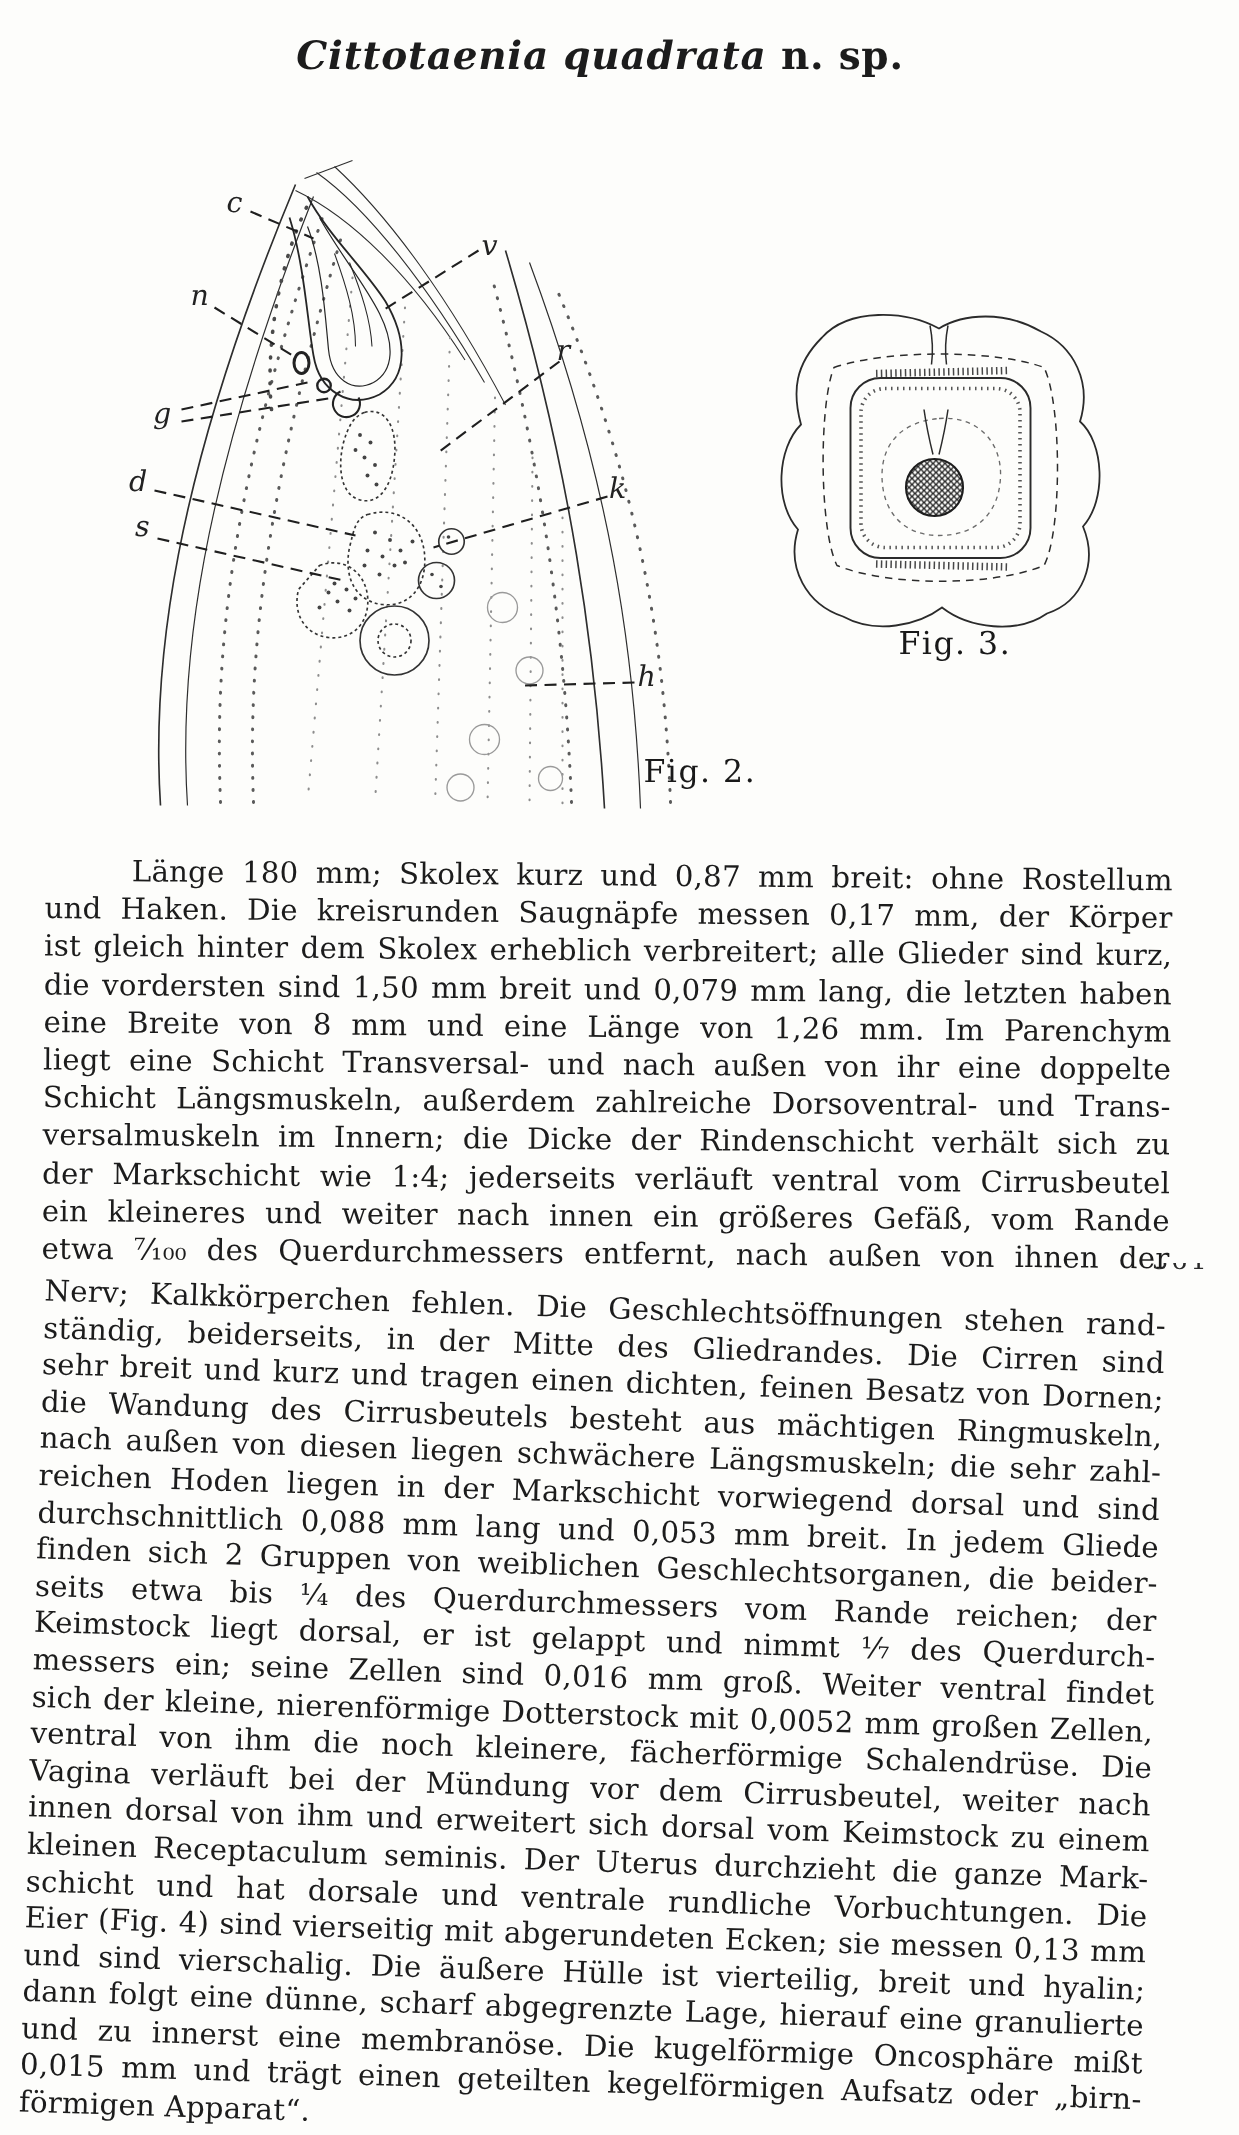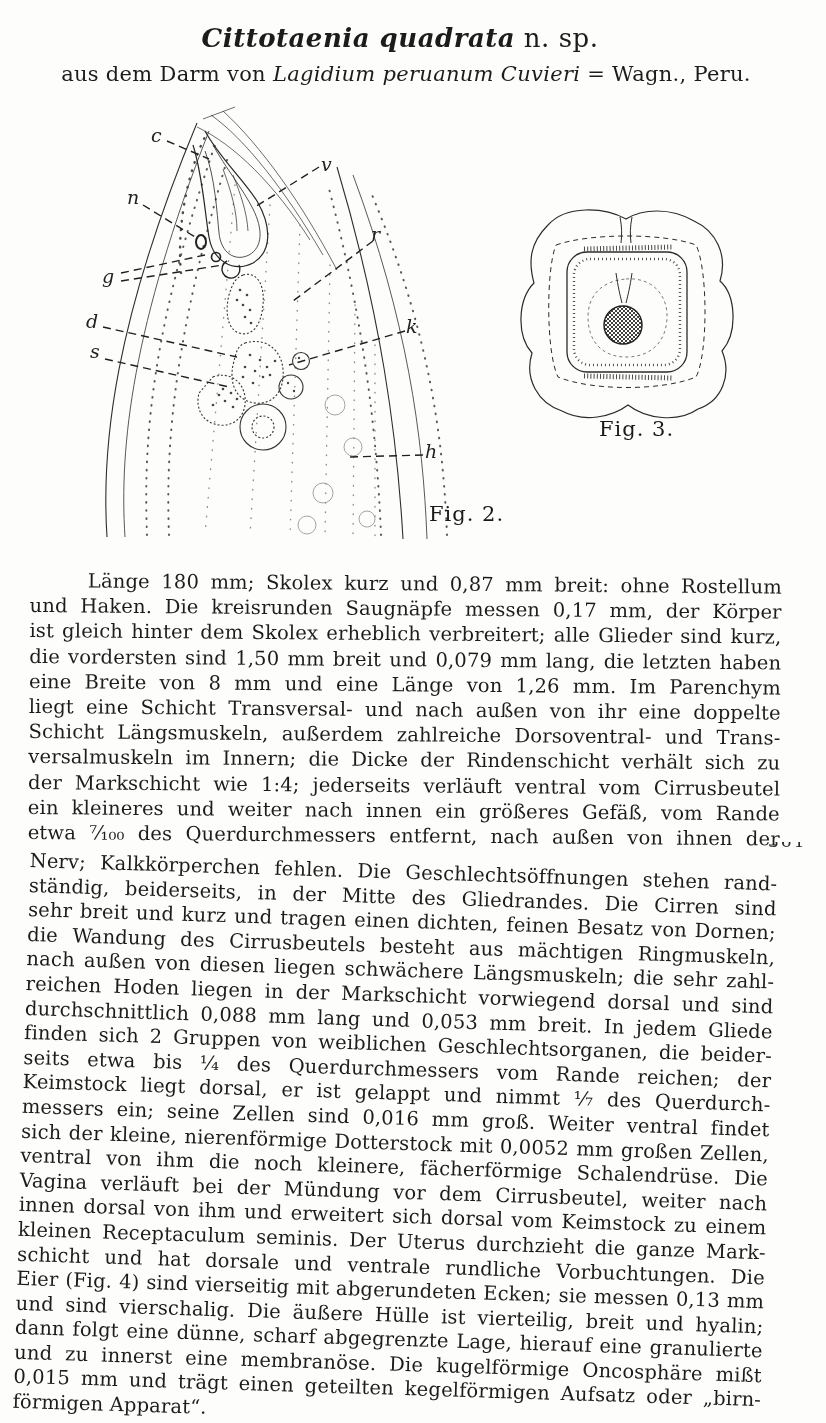--- a/index.html
+++ b/index.html
@@ -2,21 +2,21 @@
 <html><head>
 <meta charset="utf-8">
 <style>
   html,body{margin:0;padding:0;background:#fcfcfa;}
   #page{position:relative;width:826px;height:1423px;background:#fdfdfb;overflow:hidden;
         font-family:"DejaVu Serif", serif;color:#1c1c1c;}
   
   .hdr-title{position:absolute;left:0;top:6px;width:800px;text-align:center;
              font-size:26px;font-weight:bold;letter-spacing:.5px;}
   .hdr-title .sp{font-style:italic;}
-  .hdr-title .suffix{font-style:normal;font-weight:normal;}
+  .hdr-title .suffix{font-style:normal;font-weight:bold;}
   .figrange{position:absolute;left:0;top:41px;width:800px;text-align:center;font-size:19px;}
   .prov{position:absolute;left:0;top:62px;width:812px;text-align:center;font-size:21px;letter-spacing:.3px;}
   .prov .it{font-style:italic;}
   
   .fig3{position:absolute;left:85px;top:105px;width:400px;height:440px;}
   .fig4{position:absolute;left:500px;top:195px;width:300px;height:225px;}
   .flabel{position:absolute;font-style:italic;font-size:19px;color:#222;line-height:1;}
   .figcap{position:absolute;font-size:21px;letter-spacing:1px;color:#191919;}
   
   .para{position:absolute;font-size:19.5px;letter-spacing:.15px;}
@@ -28,21 +28,20 @@
   
   .pagefrag{position:absolute;left:768px;top:842px;width:44px;height:11px;overflow:hidden;font-size:17px;color:#2a2a2a;}
   .pagefrag span{display:block;margin-top:-11px;letter-spacing:2px;}
 </style>
 </head>
 <body>
 
 <div id="page">
 
   <h1 class="hdr-title"><span class="sp">Cittotaenia quadrata</span><span class="suffix"> n. sp.</span></h1>
-  <div class="prov"><span>aus dem Darm von </span><span class="it">Lagidium peruanum Cuvieri</span><span> = Wagn., Peru.</span></div>
 
   <svg class="fig3" viewBox="0 0 400 440">
     <g stroke="#2e2e2e" fill="none" stroke-width="1.1">
       <path d="M22,432 C16,340 30,215 112,18"></path>
       <path d="M40,432 C34,340 48,220 124,26" stroke-width="0.8"></path>
       <path d="M318,434 C312,330 296,210 252,62"></path>
       <path d="M342,434 C338,330 322,215 268,70" stroke-width="0.8"></path>
       <path d="M112,22 C150,40 190,80 225,135" stroke-width="0.7"></path>
       <path d="M126,10 C160,34 200,85 238,150" stroke-width="0.7"></path>
       <path d="M138,6 C175,40 215,95 252,165" stroke-width="0.7"></path>

